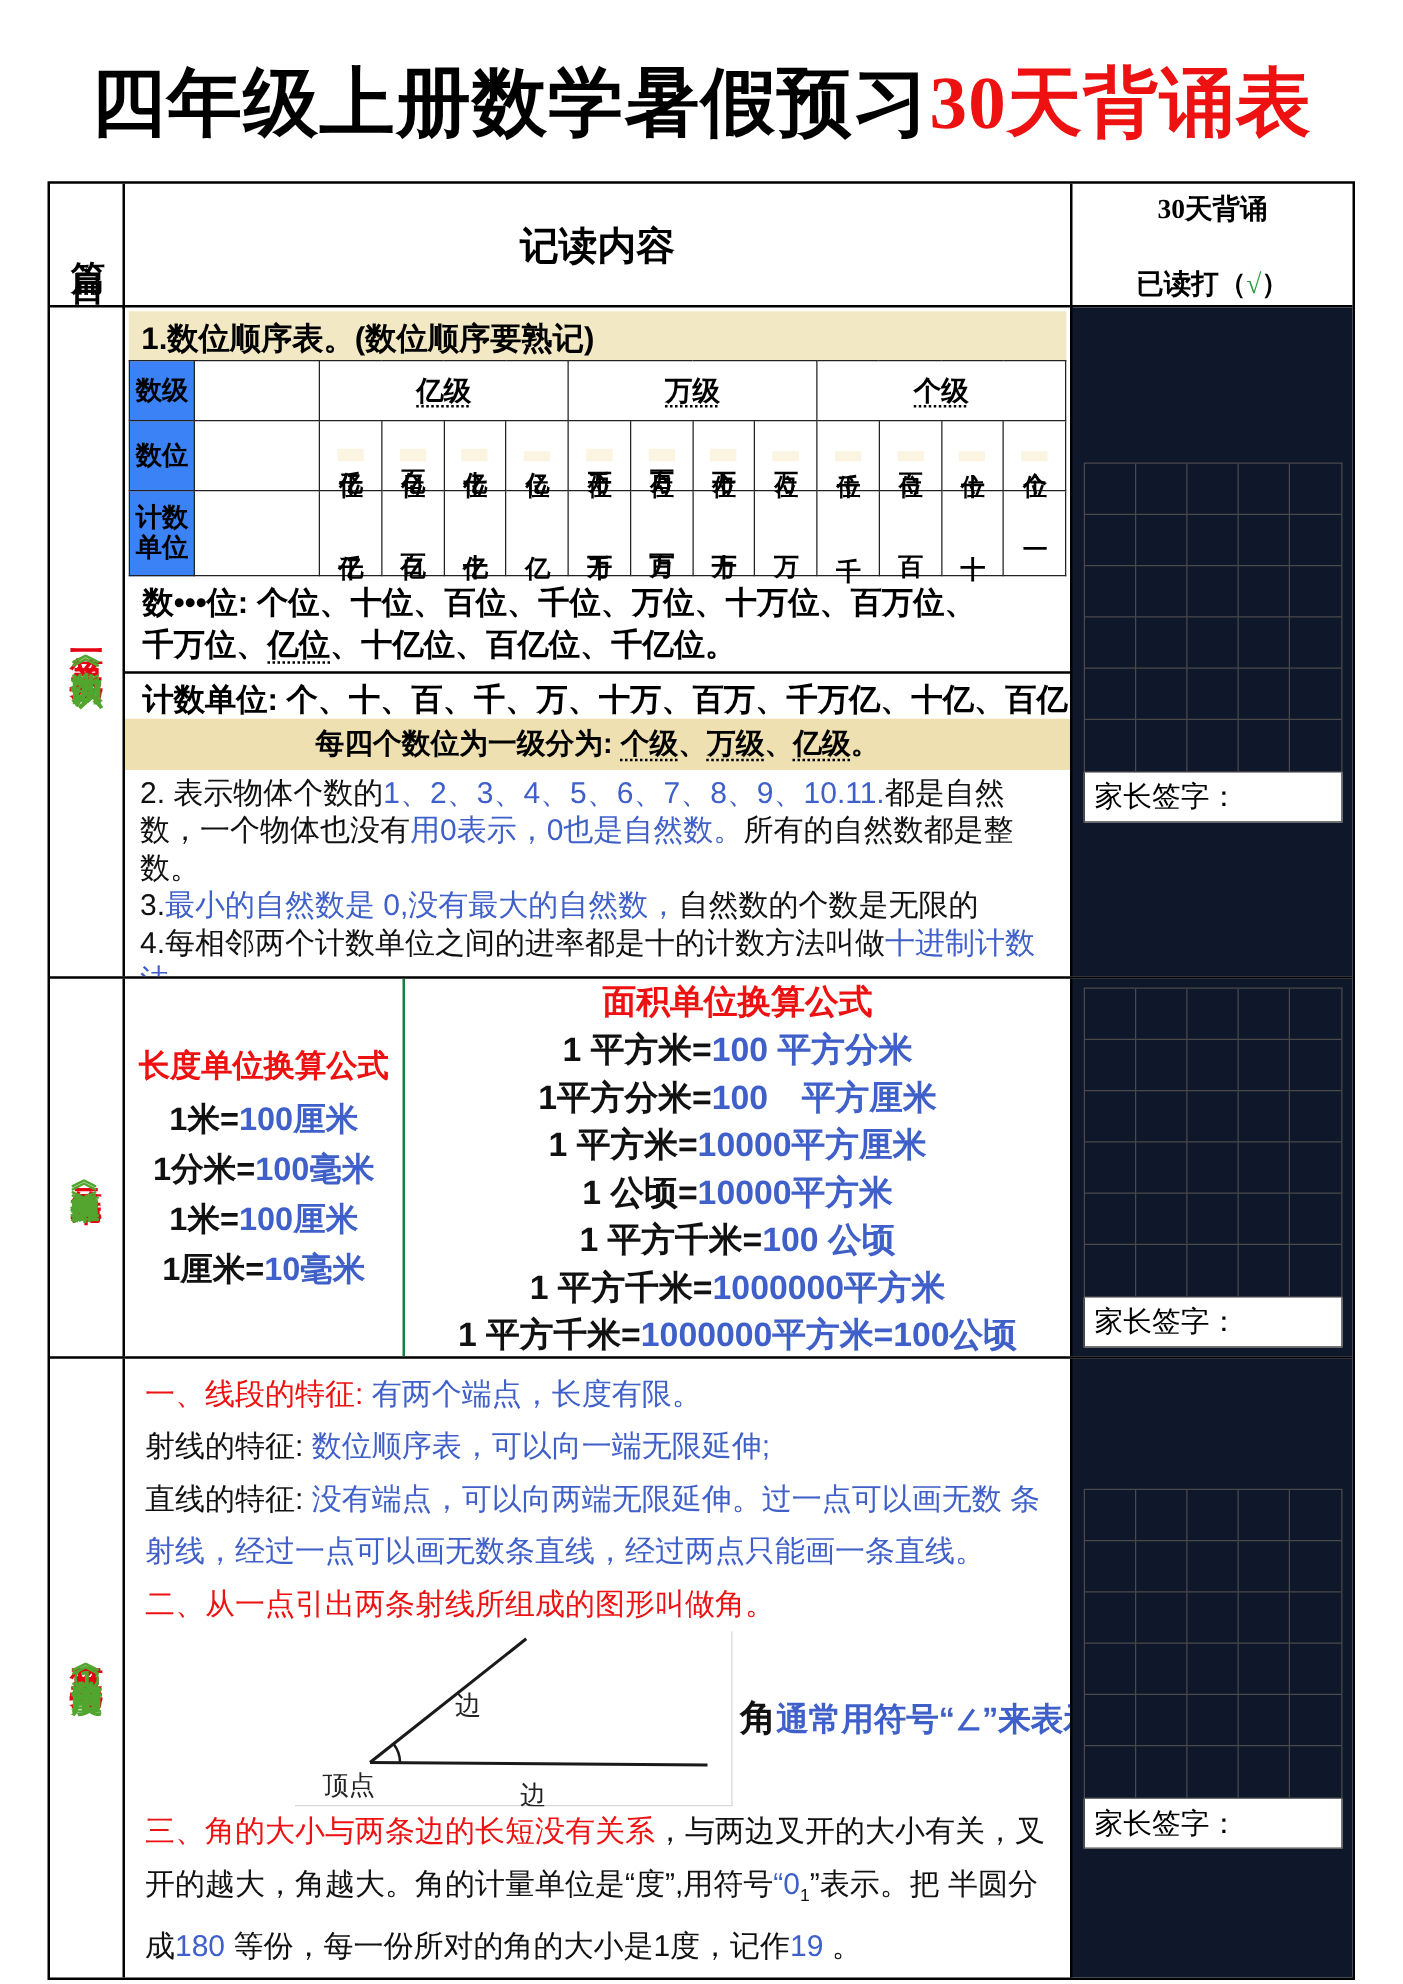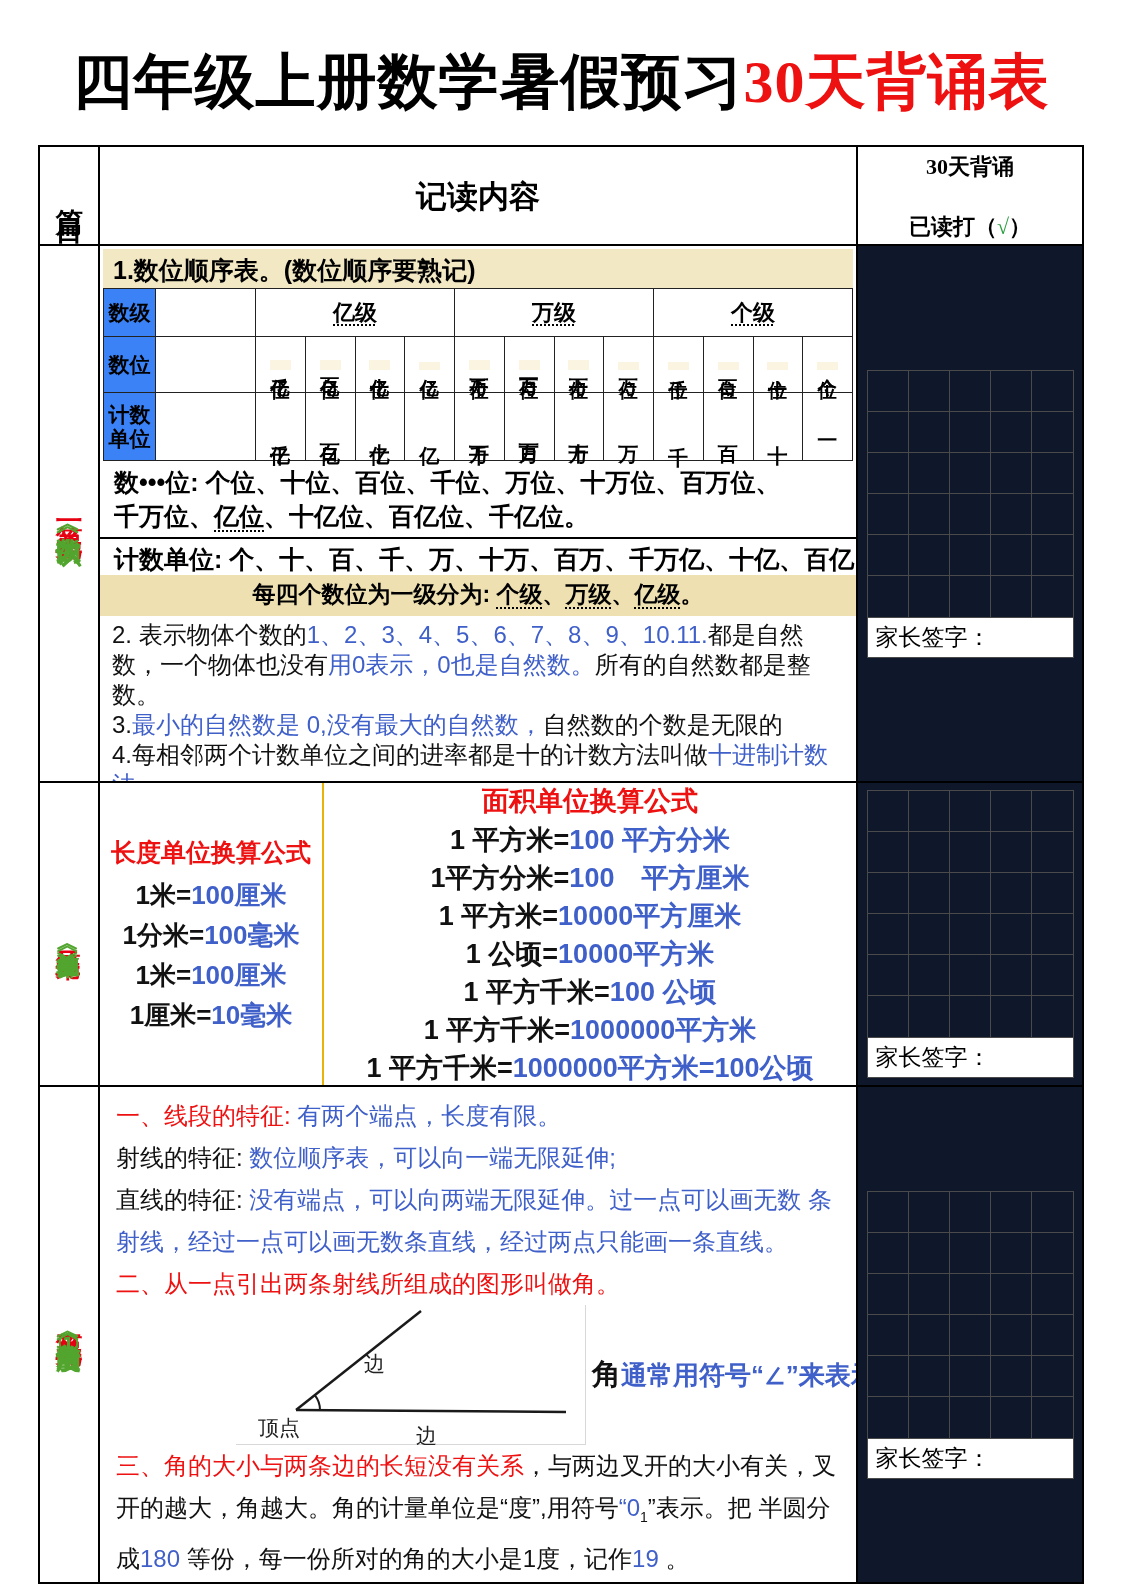--- a/index.html
+++ b/index.html
@@ -53,21 +53,21 @@
                border-bottom:2px solid #000; }
   .dotted-u { text-decoration:underline dotted 2px; text-underline-offset:5px; }
   .unit-line { padding:4px 4px 2px 14px; font-size:25px; font-weight:bold; height:36px; white-space:nowrap; }
   .group-strip { background:#eee0b0; text-align:center; font-size:23px; font-weight:bold; padding:4px 0 6px 0; }
   .items { padding:4px 8px 0 12px; }
   .items p { font-size:24px; line-height:30px; margin:0; }
   .blk { color:#111; } .blu { color:#3f5fc9; } .rd { color:#ee1111; }
 
   
   .s2-grid { display:grid; grid-template-columns:224px 1fr; height:100%; }
-  .len-box { border-right:2px solid #eab308; display:flex; flex-direction:column; justify-content:center;
+  .len-box { border-right:2px solid #15803d; display:flex; flex-direction:column; justify-content:center;
              align-items:center; text-align:center; }
   .len-title { color:#ee1111; font-size:25px; font-weight:bold; margin-bottom:6px; white-space:nowrap; }
   .len-row { font-size:26px; font-weight:bold; line-height:40px; white-space:nowrap; }
   .area-box { display:flex; flex-direction:column; justify-content:center; align-items:center; text-align:center; }
   .area-title { color:#ee1111; font-size:27px; font-weight:bold; margin-bottom:2px; }
   .area-row { font-size:27px; font-weight:bold; line-height:38px; white-space:nowrap; }
 
   
   .s3-pad { padding:8px 14px 0 16px; }
   .s3-pad p { font-size:24px; line-height:42px; margin:0; }

